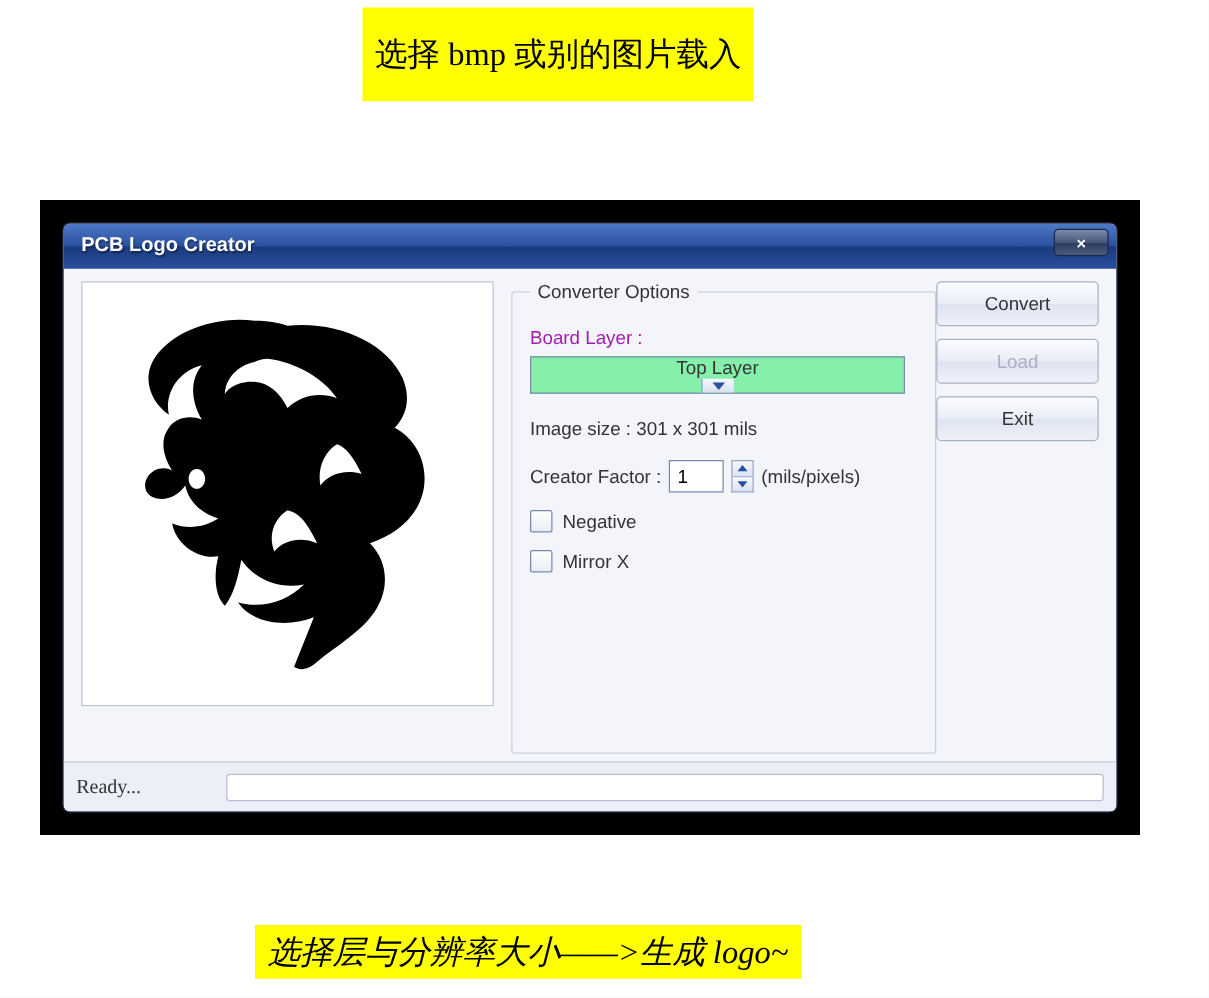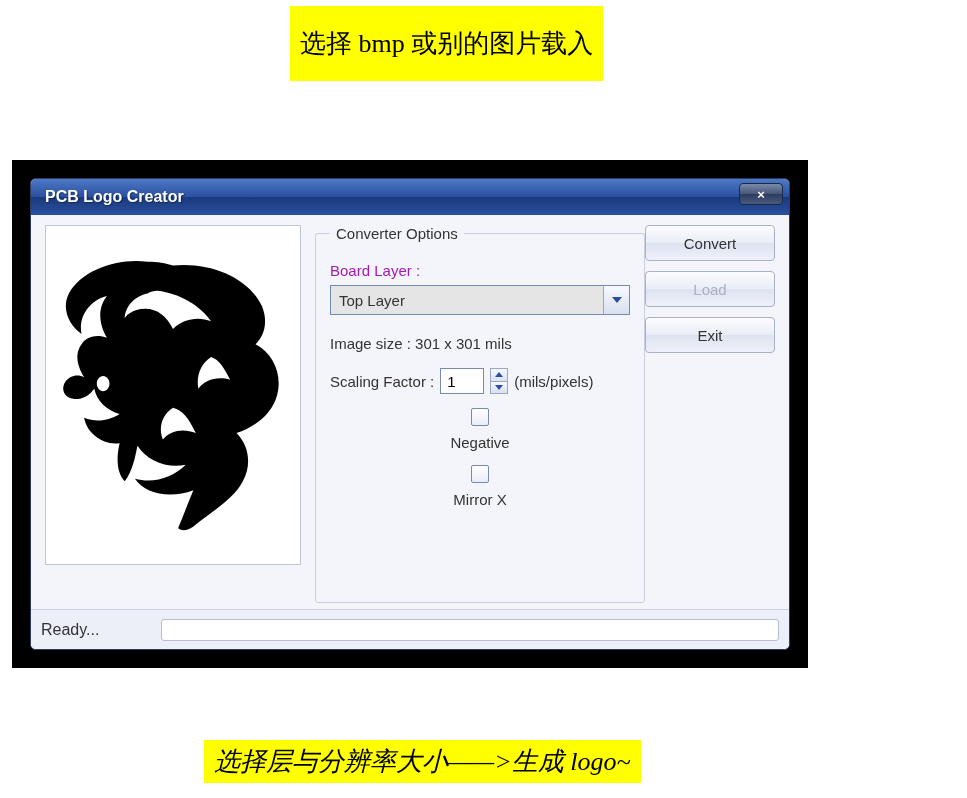--- a/index.html
+++ b/index.html
@@ -27,22 +27,22 @@
     background: #ffff00;
     font-size: 26px;
     padding: 4px 10px;
     font-family: SimSun, serif;
     font-style: italic;
   }
 
   .frame {
     position: absolute;
     top: 160px;
-    left: 12px;
-    width: 796px;
+    left: 32px;
+    width: 880px;
     height: 508px;
     background: #000000;
     padding: 18px;
   }
 
   .window {
     width: 100%;
     height: 100%;
     background: #eef0f6;
     border: 1px solid #2b3b5b;
@@ -133,24 +133,25 @@
     color: #333;
   }
 
   .row { margin-top: 10px; }
   .label { font-size: 15px; color: #a21caf; }
 
   .select-wrap {
     margin-top: 6px;
     display: flex;
     border: 1px solid #7a8aaf;
-    background: #e5e5e5;
+    background: #86efac;
     height: 30px;
     align-items: center;
     width: 300px;
+    flex-direction: column;
   }
   .select-wrap .sel-text {
     flex: 1;
     padding: 0 8px;
     font-size: 15px;
   }
   .select-wrap .sel-btn {
     width: 26px;
     height: 100%;
     border-left: 1px solid #9aa6c4;
@@ -211,21 +212,20 @@
     border-right: 4px solid transparent;
     border-top: 5px solid #2a4f9e;
   }
 
   .checkrow {
     display: flex;
     align-items: center;
     gap: 8px;
     margin-top: 14px;
     font-size: 15px;
-    flex-direction: column;
   }
   .checkbox {
     width: 18px;
     height: 18px;
     border: 1px solid #7a8aaf;
     background: linear-gradient(to bottom, #fff, #e9edf6);
     border-radius: 2px;
     cursor: pointer;
   }
 
@@ -259,21 +259,21 @@
     display: flex;
     align-items: center;
     padding: 0 10px;
     gap: 10px;
     background: #eceff8;
   }
   .status-text {
     font-size: 16px;
     color: #333;
     width: 110px;
-    font-family: Liberation Sans, sans-serif;
+    font-family: Liberation Serif, serif;
   }
   .progress {
     flex: 1;
     height: 22px;
     border: 1px solid #b6bdd3;
     border-radius: 3px;
     background: #ffffff;
   }
 </style>
 </head>
@@ -315,21 +315,21 @@
                   <div class="tri-down"></div>
                 </div>
               </div>
             </div>
 
             <div class="row" style="margin-top:20px;">
               <span>Image size : 301 x 301 mils</span>
             </div>
 
             <div class="scaling-row">
-              <span>Scaling Factor :</span>
+              <span>Creator Factor :</span>
               <input class="num-input" value="1" style="">
               <div class="spinner">
                 <div class="spin-btn">
                     <div class="tri-up"></div>
                   </div>
                 <div class="spin-btn">
                     <div class="tri-dn-sm"></div>
                   </div>
               </div>
               <span>(mils/pixels)</span>

